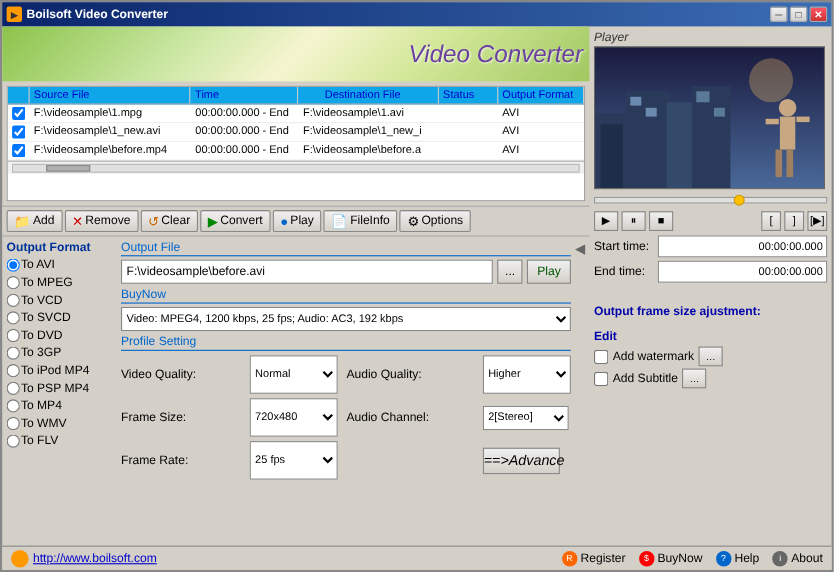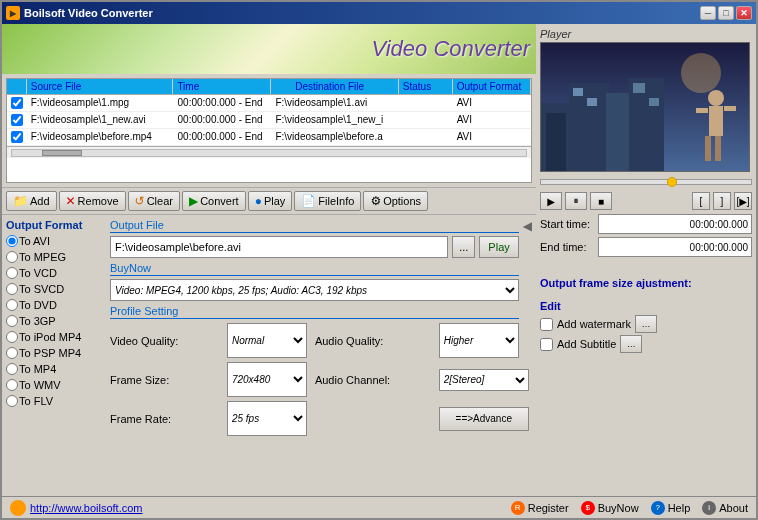--- a/index.html
+++ b/index.html
@@ -74,22 +74,22 @@
     .small-btn { height: 22px; padding: 0 6px; background: linear-gradient(to bottom, #f0f0f0, #d4d0c8); border: 1px solid #888; cursor: pointer; font-size: 11px; }
     .play-btn-small { height: 22px; padding: 0 8px; background: linear-gradient(to bottom, #f0f0f0, #d4d0c8); border: 1px solid #888; cursor: pointer; font-size: 11px; color: #005500; }
     
     .profile-section { }
     .profile-select { width: 100%; height: 22px; border: 1px solid #888; background: white; font-size: 10px; }
     
     .profile-setting-section { }
     .settings-grid { display: grid; grid-template-columns: auto 80px auto 80px; gap: 4px 8px; align-items: center; margin-top: 4px; }
     .settings-label { font-size: 11px; }
     .settings-select { height: 35px; width: 80px; border: 1px solid #888; background: white; font-size: 10px; }
-    .settings-select-wide { height: 22px; width: 90px; border: 1px solid #888; background: white; font-size: 10px; }
-    .advance-btn { height: 24px; background: linear-gradient(to bottom, #f0f0f0, #d4d0c8); border: 1px solid #888; cursor: pointer; font-size: 10px; width: 90px; }
+    .settings-select-wide { height: 22px; width: 78px; border: 1px solid #888; background: white; font-size: 10px; }
+    .advance-btn { height: 24px; background: linear-gradient(to bottom, #f0f0f0, #d4d0c8); border: 1px solid #888; cursor: pointer; font-size: 13px; width: 70px; font-style: italic; }
     
     
     .right-panel { width: 220px; flex-shrink: 0; display: flex; flex-direction: column; gap: 4px; padding: 4px; }
     .player-section { }
     .player-title { font-size: 11px; color: #333; margin-bottom: 2px; font-style: italic; }
     .video-preview { width: 210px; height: 130px; background: linear-gradient(135deg, #1a1a2e 0%, #16213e 30%, #0f3460 60%, #533483 100%); position: relative; overflow: hidden; border: 1px solid #666; }
     .player-seekbar { width: 100%; height: 16px; display: flex; align-items: center; margin: 2px 0; }
     .seekbar-track { flex: 1; height: 6px; background: #e0e0e0; border: 1px solid #999; position: relative; }
     .seekbar-thumb { width: 10px; height: 10px; background: #ffc000; border: 1px solid #cc9900; border-radius: 50%; position: absolute; top: -3px; left: 60%; }
     .player-controls { display: flex; align-items: center; gap: 3px; }
@@ -114,21 +114,21 @@
     .status-logo { width: 16px; height: 16px; background: #f90; border-radius: 50%; }
     .status-link { color: #0000cc; text-decoration: underline; cursor: pointer; font-size: 11px; }
     .status-links { display: flex; align-items: center; gap: 12px; }
     .status-link-item { display: flex; align-items: center; gap: 3px; cursor: pointer; }
     .status-link-icon { width: 14px; height: 14px; border-radius: 50%; display: flex; align-items: center; justify-content: center; font-size: 8px; color: white; }
     .icon-register { background: #ff6600; }
     .icon-buy { background: #ff0000; }
     
     .divider-arrow { color: #666; cursor: pointer; font-size: 12px; }
     
-    select { -webkit-appearance: menulist; appearance: menulist; font-style: italic; }
+    select { -webkit-appearance: menulist; appearance: menulist; }
     input[type=radio] { margin: 0; }
     input[type=checkbox] { margin: 0; }
   </style>
 </head>
 <body>
 
 <div class="window">
 
   <div class="titlebar">
     <div class="titlebar-left">

